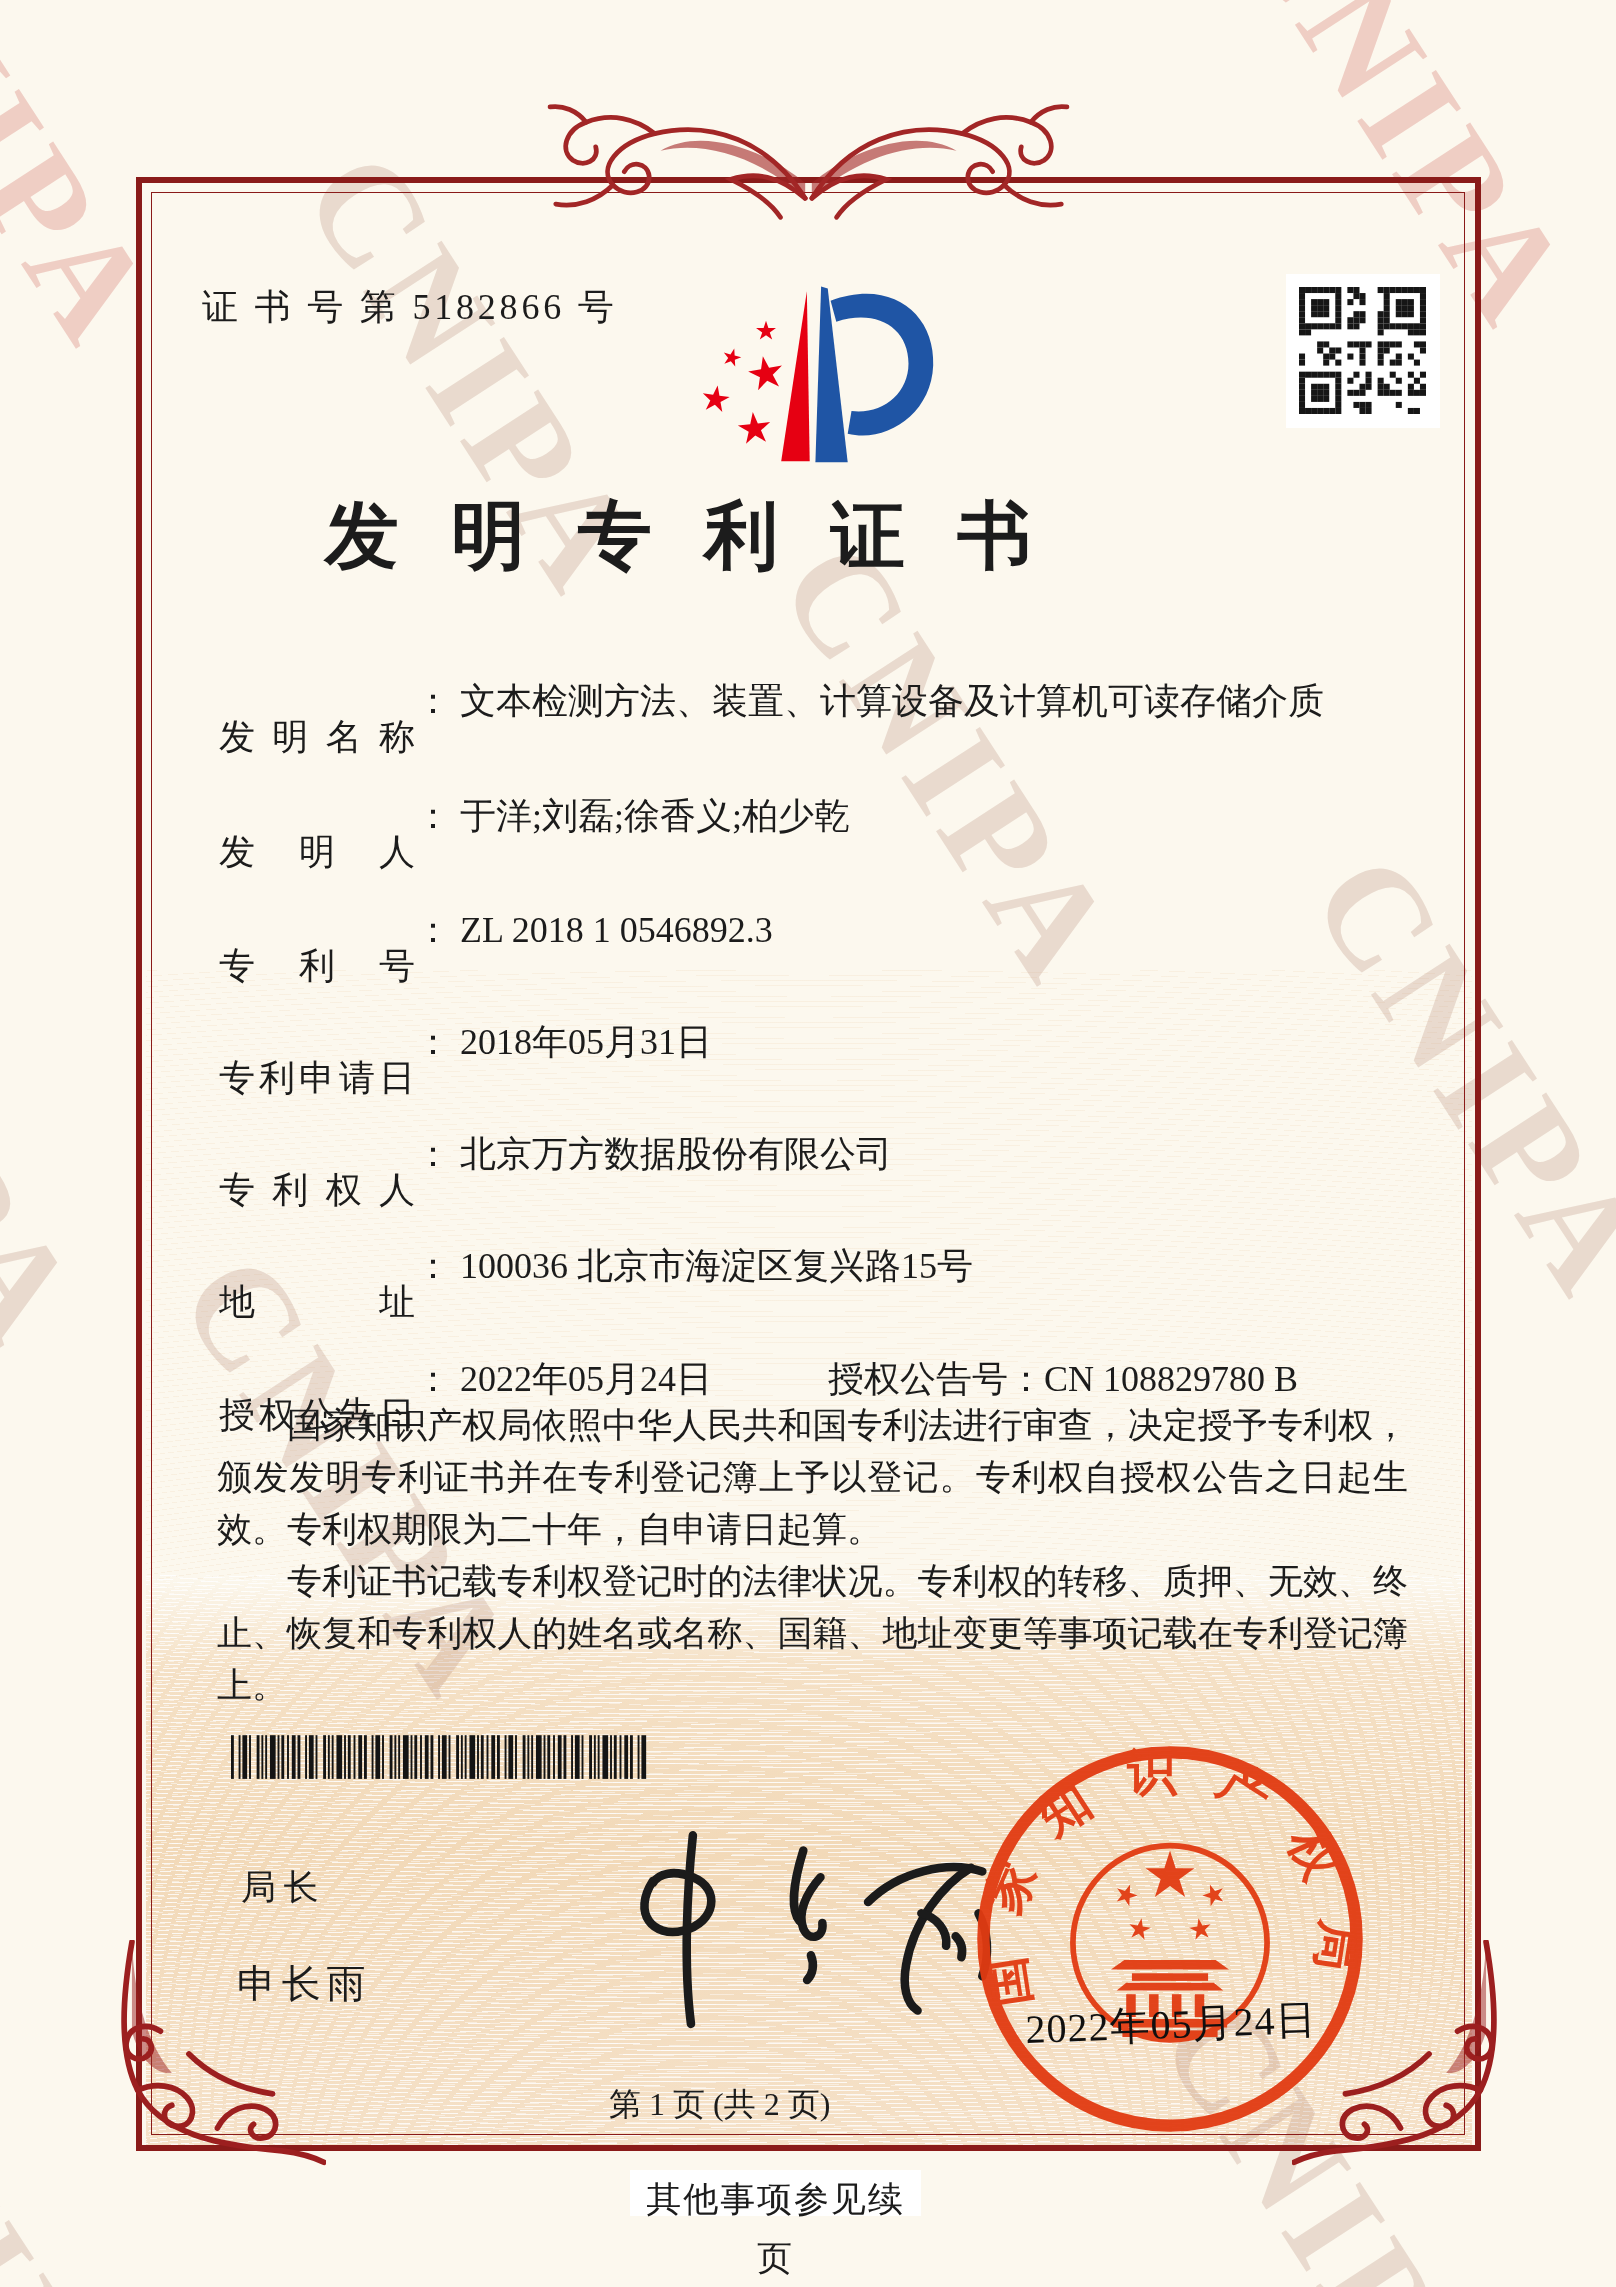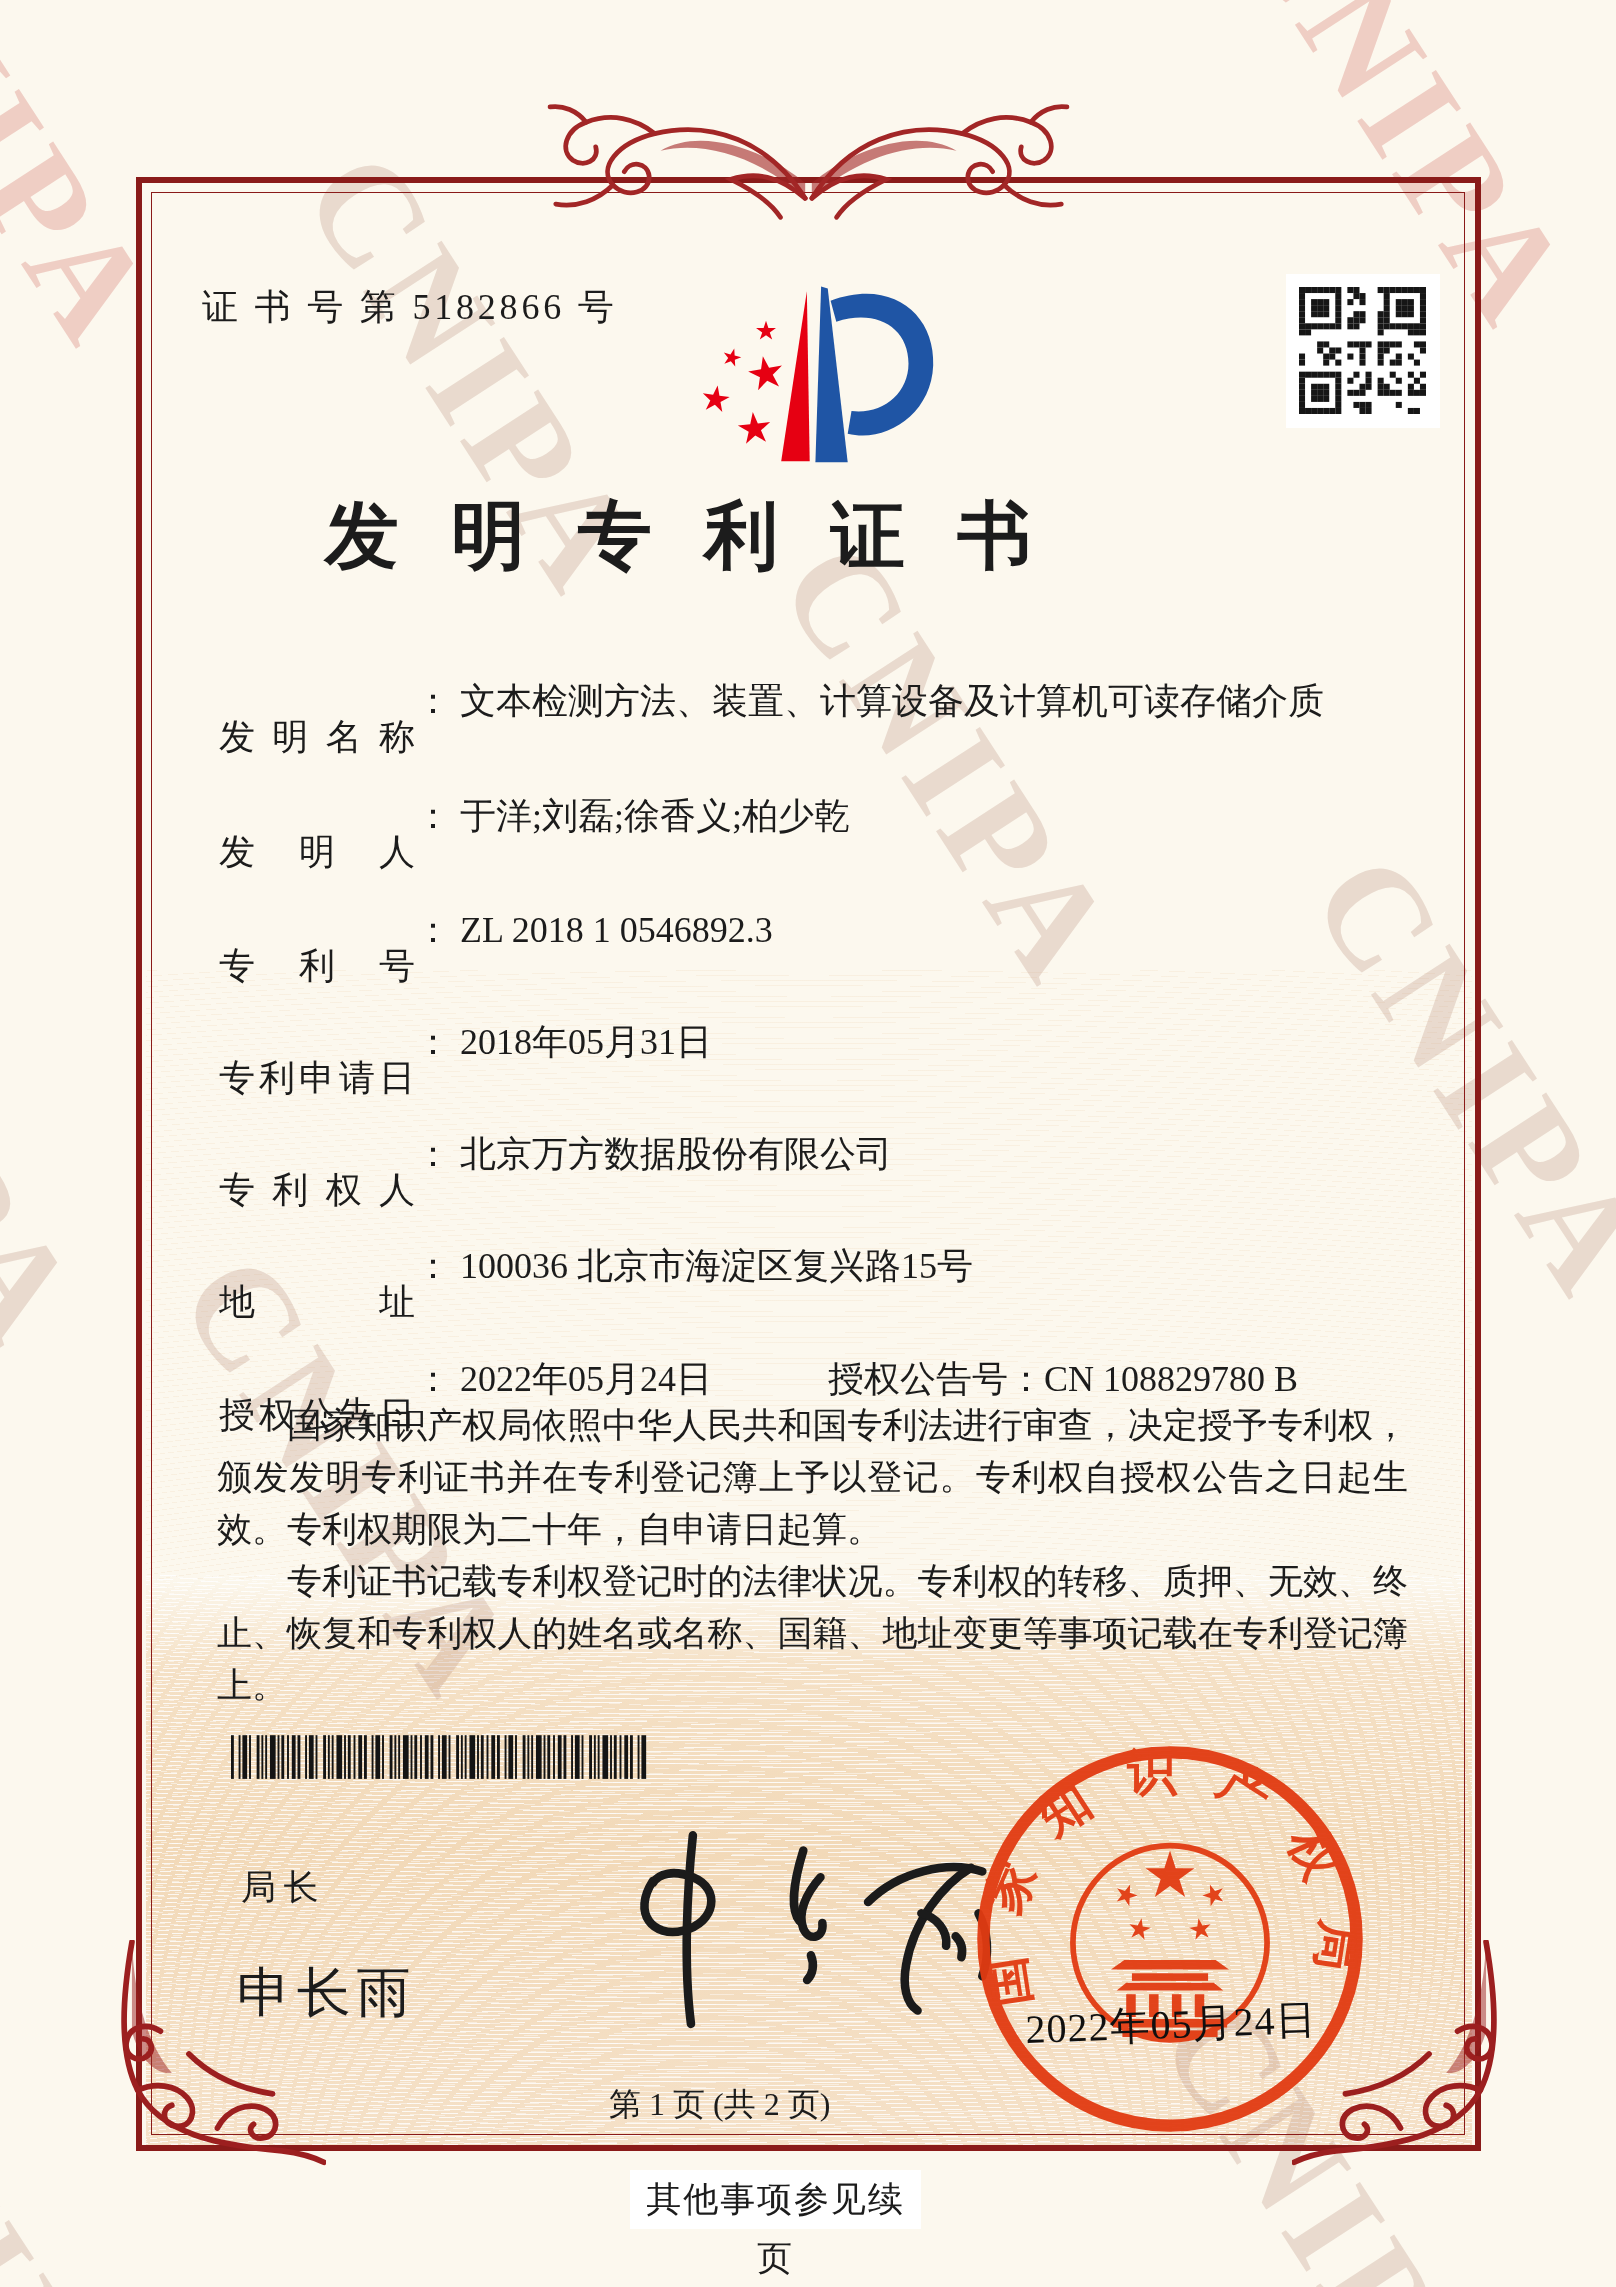--- a/index.html
+++ b/index.html
@@ -57,30 +57,30 @@
   .fcolon{ display:inline-block; }
   .fvalue{ display:inline-block; margin-left:9px; }
   .grant-pair{ position:absolute; left:609px; top:0; white-space:nowrap; }
   .paras{
     position:absolute; left:217px; top:1400px; width:1191px; z-index:5;
     font-size:35px; line-height:52px; text-align:justify;
   }
   .paras p{ margin:0; text-indent:2em; }
   .barcode{ position:absolute; left:231px; top:1735px; z-index:5; }
   .sig-title{ position:absolute; left:241px; top:1864px; font-size:35px; letter-spacing:7.6px; z-index:5; }
-  .sig-name{ position:absolute; left:237px; top:1957px; font-size:54px; letter-spacing:5.7px; z-index:5; }
+  .sig-name{ position:absolute; left:237px; top:1957px; font-size:39px; letter-spacing:5.7px; z-index:5; }
   .signature{ position:absolute; left:571px; top:1822px; z-index:6; }
   .seal{ position:absolute; left:972px; top:1741px; z-index:6; opacity:.95; }
   .seal-date{
     position:absolute; left:997px; top:1997px; width:348px; text-align:center;
     font-size:40px; color:#101010; letter-spacing:1px; transform:rotate(-2deg); z-index:7;
   }
   .pageno{ position:absolute; left:609px; top:2083px; width:342px; font-size:32px; z-index:5; }
   .note-box{
-    position:absolute; left:630px; top:2170px; width:291px; height:59px; background:#ffffff;
+    position:absolute; left:630px; top:2170px; width:291px; height:46px; background:#ffffff;
     text-align:center; font-size:35px; line-height:59px; z-index:5; letter-spacing:1.9px;
   }
 </style>
 </head>
 <body>
 
 <div class="page">
 
   <div class="wm pink" style="left:-76px; top:-124px;">CNIPA</div>
   <div class="wm pink" style="left:1341px; top:-143px;">CNIPA</div>

